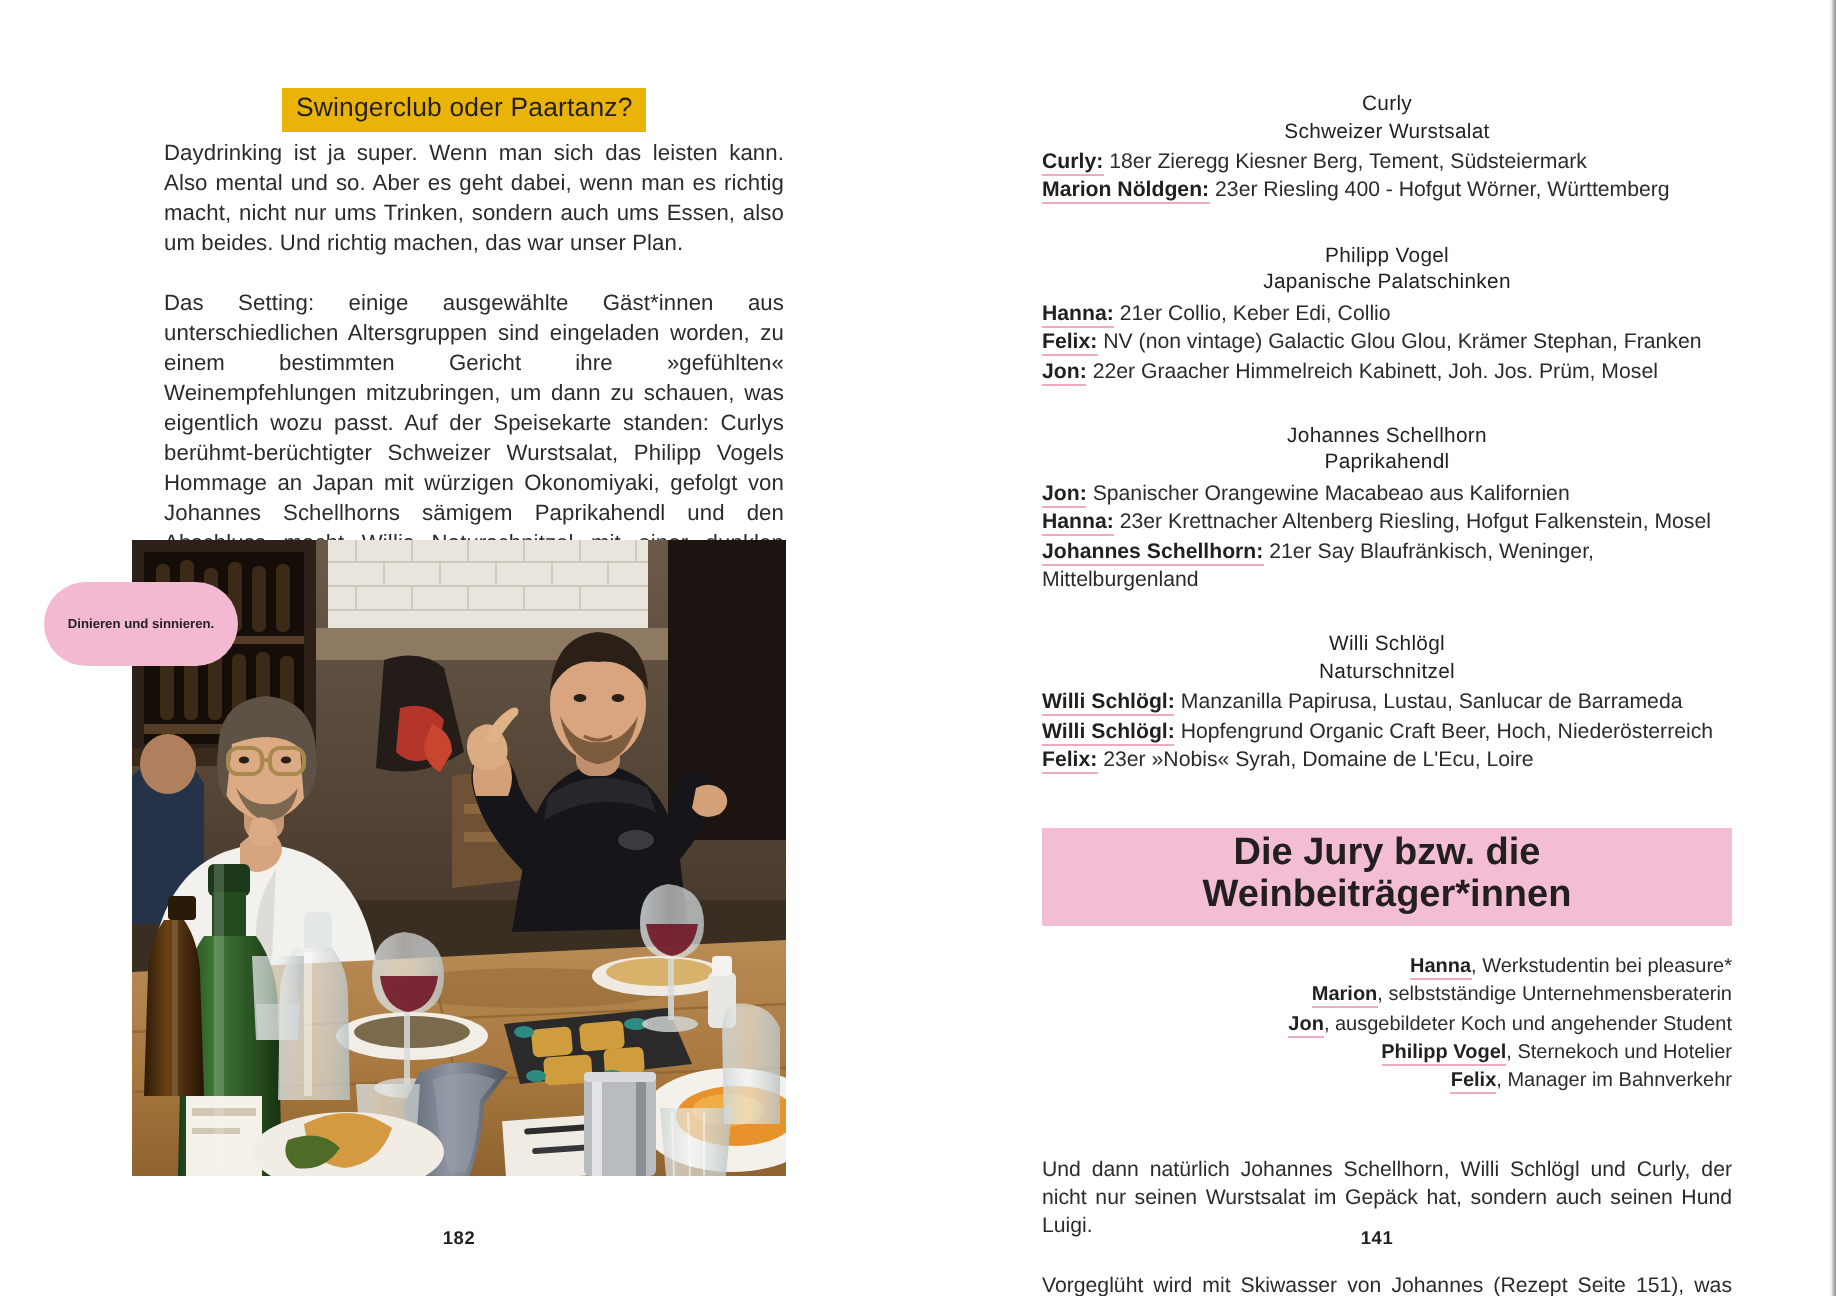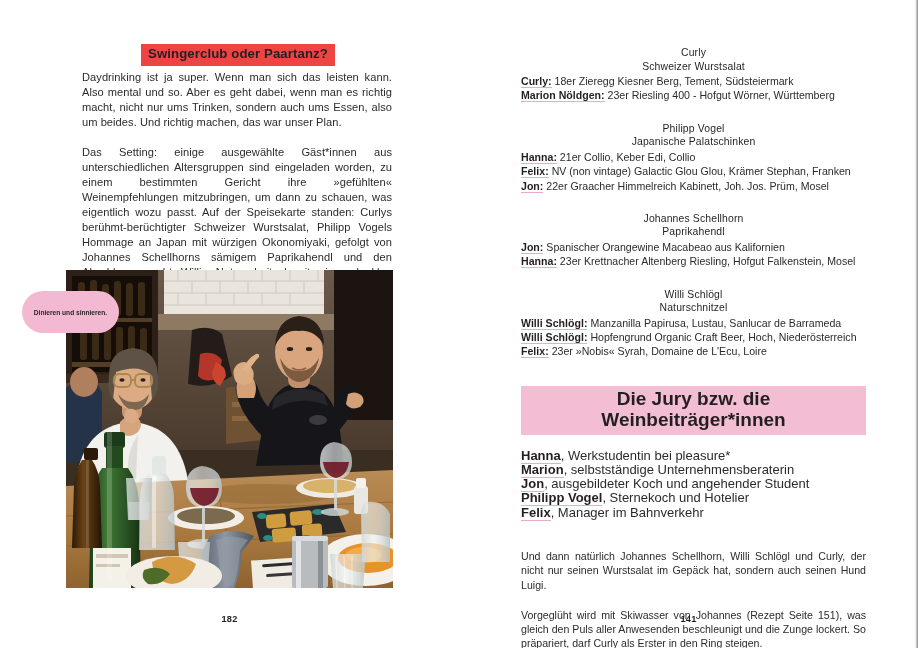--- a/index.html
+++ b/index.html
@@ -24,23 +24,23 @@
 
   .spread { position:absolute; inset:0; display:flex; }
   .page { position:relative; height:648px; }
   .page-left  { width:459px; }
   .page-right { width:459px; }
 
   
   .headline-wrap { position:absolute; left:141px; top:44px; }
   .headline {
     display:inline-block;
-    background:#ef4444;
+    background:#eab308;
     font-size:13.2px;
-    font-weight:bold;
+    font-weight:normal;
     letter-spacing:0.1px;
     color:#231f20;
     padding:3px 7px 4px 7px;
     line-height:1.1;
   }
 
   .left-col {
     position:absolute;
     left:66px; top:70px; width:326px;
   }
@@ -129,24 +129,25 @@
     display:inline-block;
     background:#f3bed4;
     font-size:19px;
     font-weight:bold;
     color:#231f20;
     padding:3px 8px 4px 8px;
     line-height:1.1;
   }
 
   .jury-line {
-    font-size:13px;
+    font-size:10px;
     line-height:14.3px;
     color:#2b2b2b;
     margin:0;
+    text-align:right;
   }
   .jury-gap { height:13px; }
   .tail-par {
     font-size:10.6px;
     line-height:14.3px;
     text-align:justify;
     color:#2b2b2b;
     margin:16px 0 13px 0;
   }
 </style>
@@ -458,20 +459,21 @@
             <div class="mb-dish">Japanische Palatschinken</div>
             <p class="wine-line nojust"><span class="who">Hanna:</span> <span>21er Collio, Keber Edi, Collio</span></p>
             <p class="wine-line"><span class="who">Felix:</span> <span>NV (non vintage) Galactic Glou Glou, Krämer Stephan, Franken</span></p>
             <p class="wine-line"><span class="who">Jon:</span> <span>22er Graacher Himmelreich Kabinett, Joh. Jos. Prüm, Mosel</span></p>
           </div>
           <div class="menu-block">
             <div class="mb-chef">Johannes Schellhorn</div>
             <div class="mb-dish">Paprikahendl</div>
             <p class="wine-line nojust"><span class="who">Jon:</span> <span>Spanischer Orangewine Macabeao aus Kalifornien</span></p>
             <p class="wine-line"><span class="who">Hanna:</span> <span>23er Krettnacher Altenberg Riesling, Hofgut Falkenstein, Mosel</span></p>
+            <p class="wine-line nojust"><span class="who">Johannes Schellhorn:</span> <span>21er Say Blaufränkisch, Weninger, Mittelburgenland</span></p>
           </div>
           <div class="menu-block">
             <div class="mb-chef">Willi Schlögl</div>
             <div class="mb-dish">Naturschnitzel</div>
             <p class="wine-line nojust"><span class="who">Willi Schlögl:</span> <span>Manzanilla Papirusa, Lustau, Sanlucar de Barrameda</span></p>
             <p class="wine-line"><span class="who">Willi Schlögl:</span> <span>Hopfengrund Organic Craft Beer, Hoch, Niederösterreich</span></p>
             <p class="wine-line nojust"><span class="who">Felix:</span> <span>23er »Nobis« Syrah, Domaine de L'Ecu, Loire</span></p>
           </div>
         </div>
 

